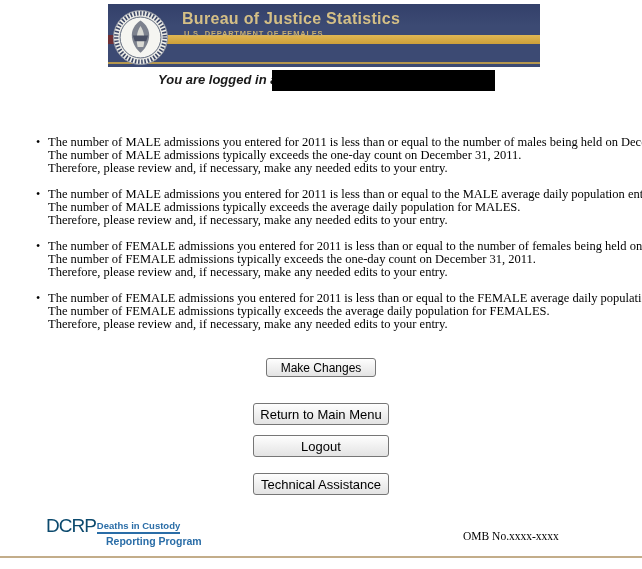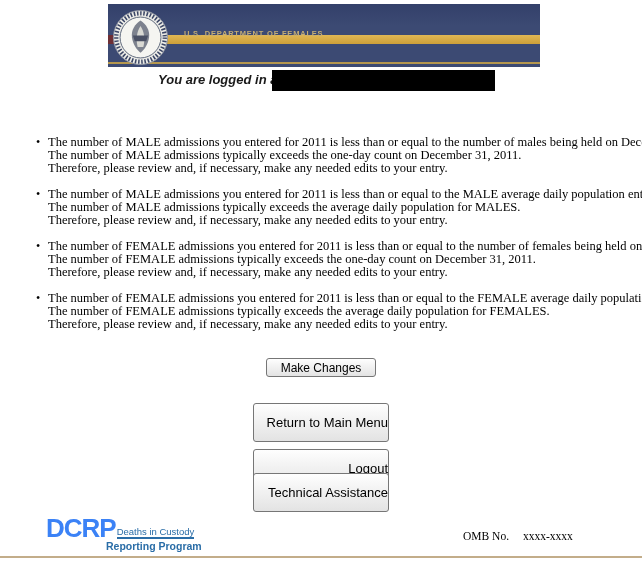--- a/index.html
+++ b/index.html
@@ -67,46 +67,46 @@
     background:linear-gradient(#fefefe, #e3e3e3);
     border:1px solid #767676; border-radius:3px;
   }
   .actions-row {
     position:absolute; left:0; top:358px; width:100%;
     display:flex; justify-content:center; gap:16px;
   }
   .actions-row .btn { font-size:12px; height:19px; padding:0 14px; }
   .menu-btn {
     position:absolute; left:50%; transform:translateX(-50%);
-    width:136px; height:39px; font-size:13px;text-align:right;
+    width:136px; height:22px; font-size:13px;
   }
   .menu-btn.return { top:403px; }
-  .menu-btn.logout { top:449px; }
+  .menu-btn.logout { top:435px; }
   .menu-btn.tech   { top:473px; }
 
   
   .dcrp-logo {
     position:absolute; left:46px; top:518px;
     font-family:"Liberation Sans", sans-serif; line-height:1;
   }
   .dcrp-row { display:flex; align-items:flex-end; }
   .dcrp-acronym {
-    font-size:26px; font-weight:bold; letter-spacing:-1px; color:#3b82f6; line-height:0.82;
+    font-size:19px; font-weight:normal; letter-spacing:-1px; color:#0c4a6e; line-height:0.82;
   }
   .dcrp-line1 {
-    font-size:9.5px; font-weight:normal; color:#2a6da7;
+    font-size:9.5px; font-weight:bold; color:#2a6da7;
     border-bottom:2px solid #2a6da7; padding-bottom:1px; margin-left:1px; white-space:nowrap;
   }
   .dcrp-line2 {
     font-size:10.5px; font-weight:bold; color:#2a6da7; margin:2px 12px 0 60px; white-space:nowrap;
   }
   .omb {
     position:absolute; left:463px; top:530px; font-size:11.5px; white-space:nowrap;
   }
-  .omb .omb-value { margin-left:14px; }
+  .omb .omb-value { }
   .bottom-rule {
     position:absolute; left:0; top:556px; width:100%; height:2px; background:#c3ad8a;
   }
 </style>
 </head>
 <body>
 
 <div id="page">
 
   <div class="banner">
@@ -114,20 +114,21 @@
     <div class="goldbar-notch"></div>
     <div class="thinline"></div>
     <svg class="seal" viewBox="0 0 60 60">
       <circle cx="30" cy="30" r="28.5" fill="#ecece7" stroke="#8e93a0" stroke-width="1"></circle>
       <circle cx="30" cy="30" r="25.5" fill="none" stroke="#3a4565" stroke-width="4.5" stroke-dasharray="1.6 1.8"></circle>
       <circle cx="30" cy="30" r="21.5" fill="#f5f5f1" stroke="#5a6478" stroke-width="1"></circle>
       <path d="M30 12 C24 16 20 22 21 30 C22 37 26 43 30 46 C34 43 38 37 39 30 C40 22 36 16 30 12 Z" fill="#7d828e"></path>
       <path d="M30 18 C26 24 25 32 27 40 L33 40 C35 32 34 24 30 18 Z" fill="#d9d9d3"></path>
       <path d="M22 28 L38 28 L36 34 L24 34 Z" fill="#4a5064"></path>
     </svg>
+    <div class="title">Bureau of Justice Statistics</div>
     <div class="subtitle">U.S. DEPARTMENT OF FEMALES</div>
   </div>
 
   <div class="login-label">You are logged in as:</div>
   <div class="login-redaction"></div>
 
 
   <div class="bullets">
     <div class="bullet-item">
       <span class="bullet-dot">•</span>

